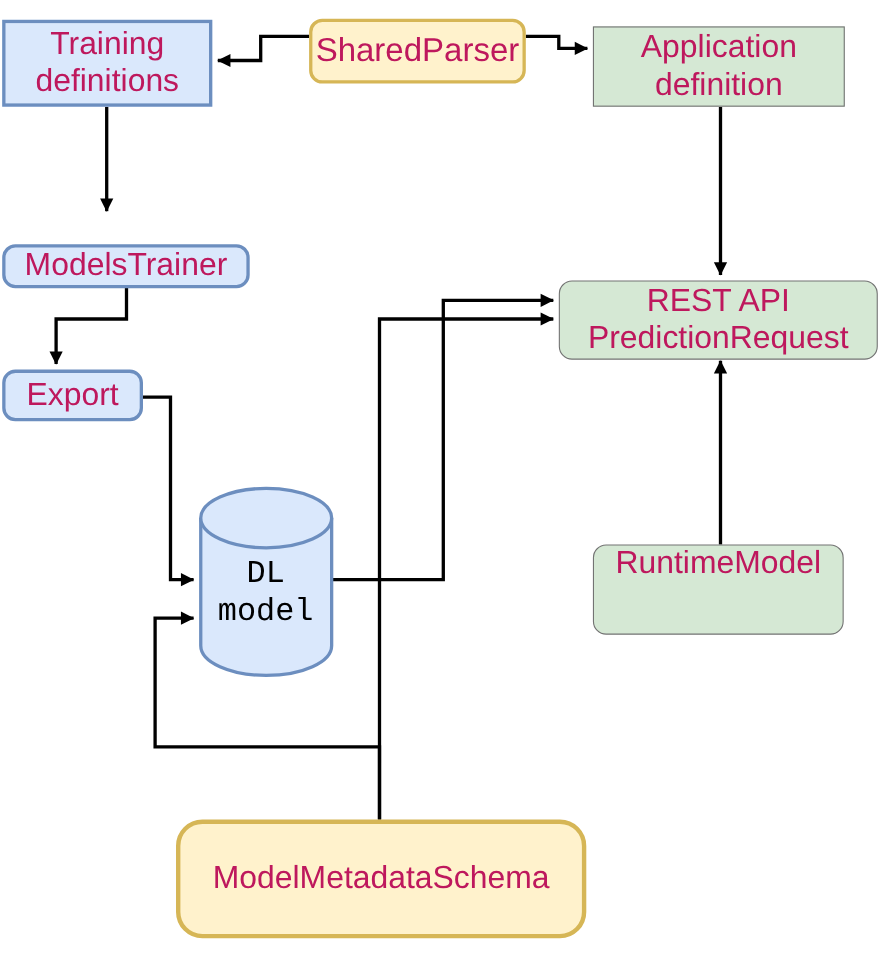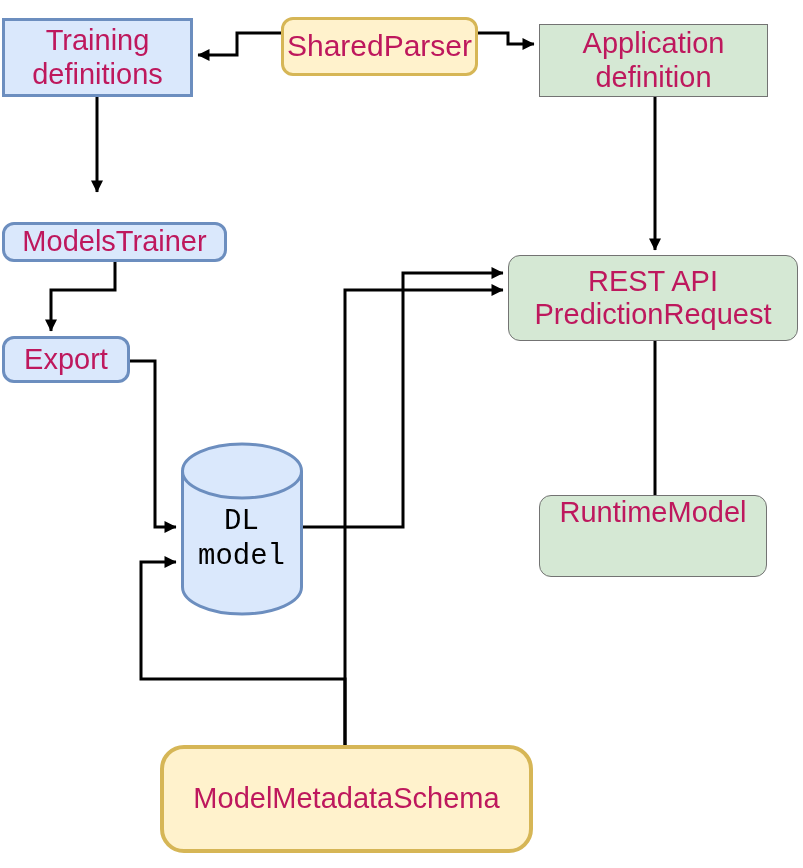--- a/index.html
+++ b/index.html
@@ -52,21 +52,21 @@
     border: 3px solid #d6b656;
   }
   .rounded { border-radius: 12px; }
   .big-rounded { border-radius: 24px; border-width: 4px; }
 
   #node-training-definitions { left: 2px;   top: 18px;  width: 191px; height: 79px; }
   #node-shared-parser        { left: 281px; top: 3px;   width: 197px; height: 59px; font-size: 30px; margin-top: 14px; }
   #node-application-definition { left: 539px; top: 24px; width: 229px; height: 73px; }
   #node-models-trainer       { left: 2px;   top: 197px; width: 225px; height: 40px; margin-top: 25px; }
   #node-export               { left: 2px;   top: 336px; width: 128px; height: 47px; }
-  #node-rest-api             { left: 508px; top: 255px; width: 290px; height: 86px; }
+  #node-rest-api             { left: 508px; top: 255px; width: 290px; height: 72px; }
   #node-runtime-model        { left: 539px; top: 495px; width: 228px; height: 82px;
                                align-items: flex-start; }
   #node-model-metadata-schema{ left: 160px; top: 745px; width: 373px; height: 108px; }
 
   #dl-model-label {
     position: absolute;
     left: 181px;
     top: 497px;
     width: 121px;
     height: 85px;

